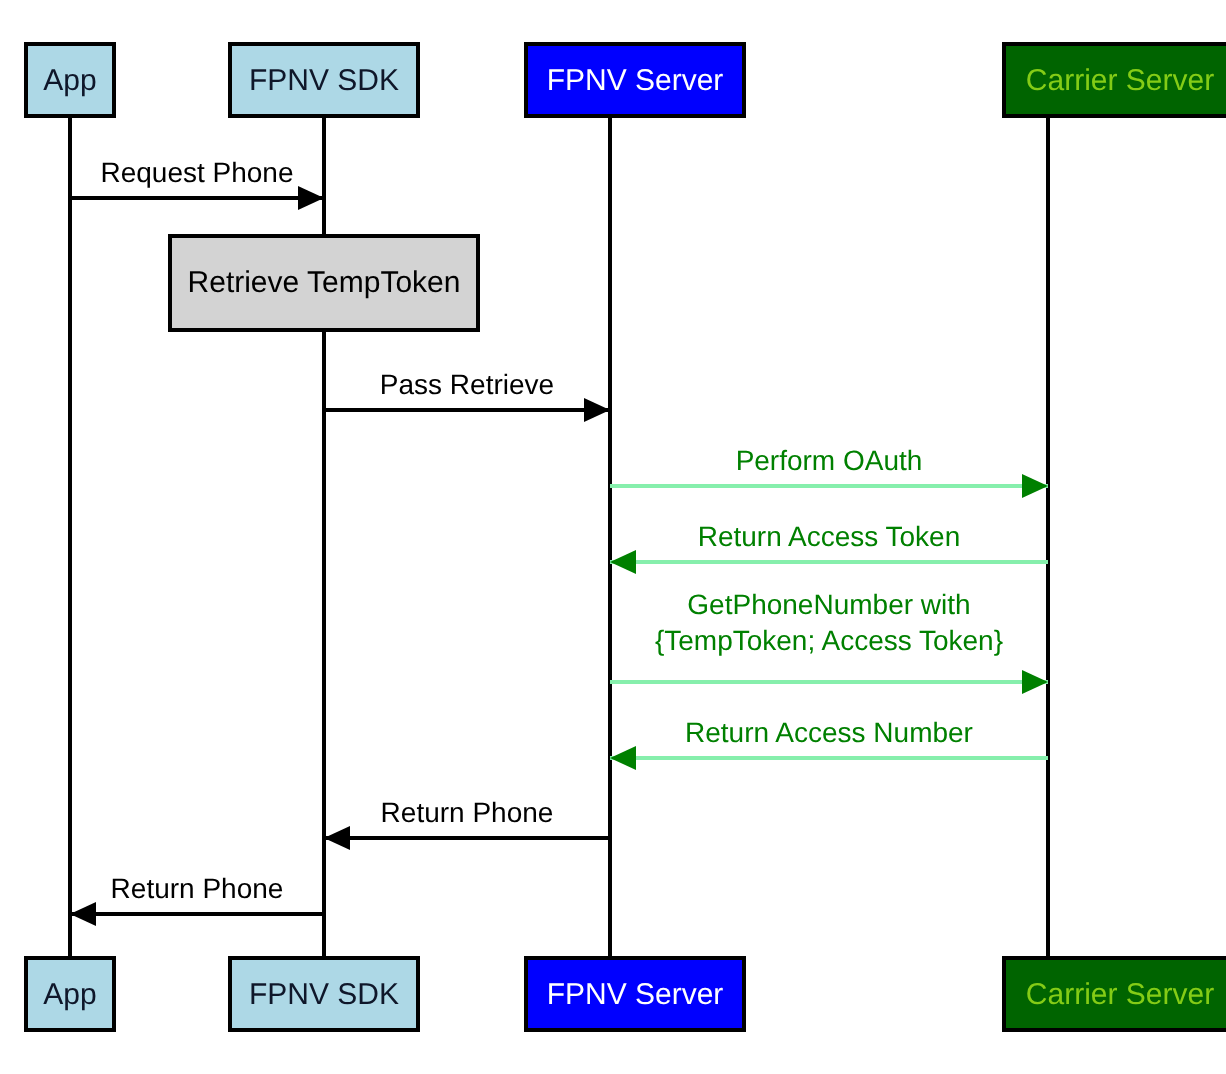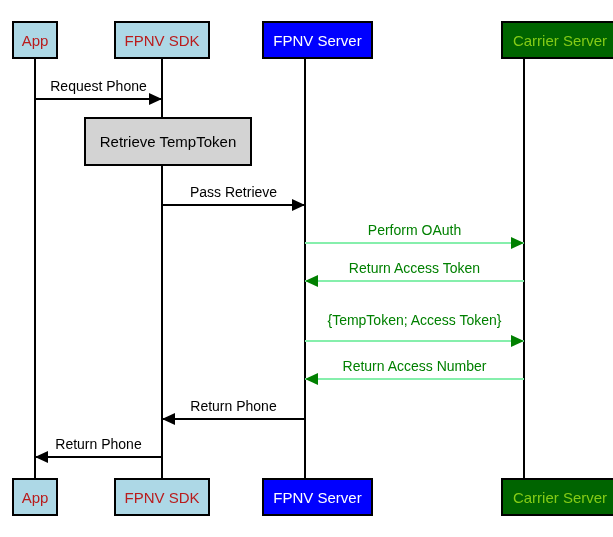--- a/index.html
+++ b/index.html
@@ -15,21 +15,21 @@
     position: absolute;
     box-sizing: border-box;
     border: 2px solid #000000;
     display: flex;
     align-items: center;
     justify-content: center;
     font-size: 15px;
     z-index: 3;
     white-space: nowrap;
   }
-  .actor.light { background: #ADD8E6; color: #b91c1c; }
+  .actor.light { background: #ADD8E6; color: #0f172a; }
   .actor.blue  { background: #0000FF; color: #ffffff; margin-left: 13px; }
   .actor.dgreen { background: #006400; color: #84cc16; margin-left: 35px; }
 
   .lifeline {
     position: absolute;
     width: 2px;
     background: #000000;
     top: 58px;
     height: 420px;
     z-index: 0;
@@ -103,41 +103,42 @@
     </div>
   <div class="actor dgreen" style="left:466px; top:21px; width:118px; height:38px">
       <span>Carrier Server</span>
     </div>
 
   <div class="message black" style="left:35px; top:98px; width:127px">
     <div class="msg-label">Request Phone</div>
     <div class="arrowhead right"></div>
   </div>
 
-  <div class="note" style="left:84px; top:117px; width:168px; height:49px">
+  <div class="note" style="left:84px; top:117px; width:156px; height:49px">
     <div>Retrieve TempToken</div>
   </div>
 
   <div class="message black" style="left:162px; top:204px; width:143px">
     <div class="msg-label">Pass Retrieve</div>
     <div class="arrowhead right"></div>
   </div>
 
   <div class="message green" style="left:305px; top:242px; width:219px">
     <div class="msg-label">Perform OAuth</div>
     <div class="arrowhead right"></div>
   </div>
 
   <div class="message green" style="left:305px; top:280px; width:219px">
     <div class="msg-label">Return Access Token</div>
     <div class="arrowhead left"></div>
   </div>
 
   <div class="message green" style="left:305px; top:340px; width:219px">
     <div class="msg-label two-line">
+      <div>GetPhoneNumber with</div>
       <div>{TempToken; Access Token}</div>
     </div>
     <div class="arrowhead right"></div>
   </div>
 
   <div class="message green" style="left:305px; top:378px; width:219px">
     <div class="msg-label">Return Access Number</div>
     <div class="arrowhead left"></div>
   </div>
 

